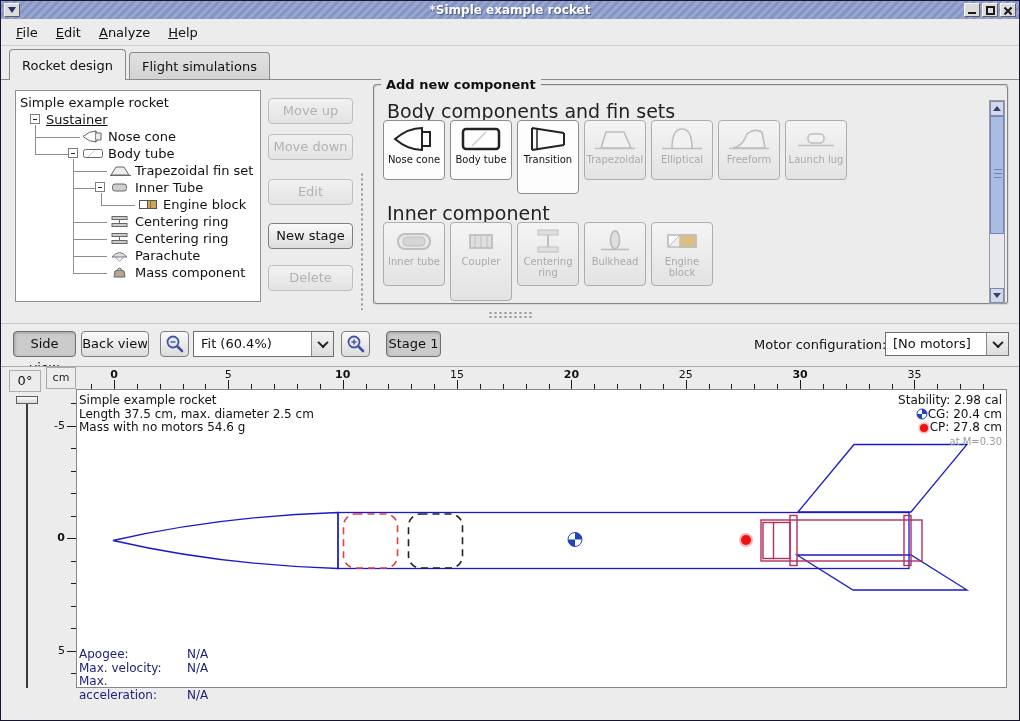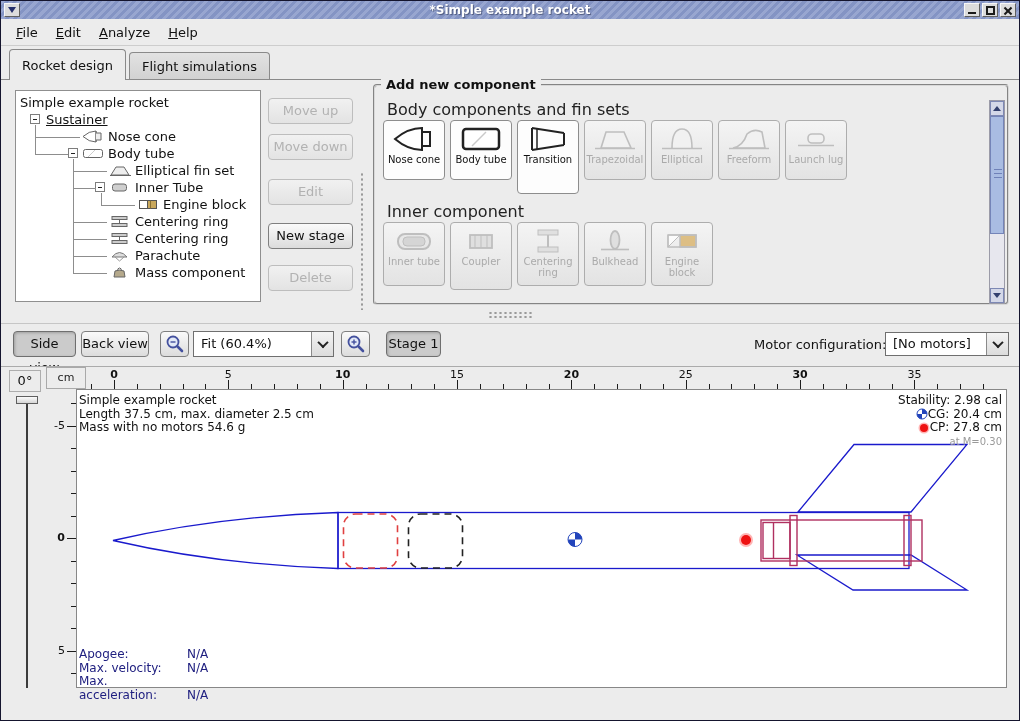--- a/index.html
+++ b/index.html
@@ -40,21 +40,21 @@
   .tree-toggle::after { content:""; position:absolute; left:2px; top:4px; width:4px; height:1px; background:#222; }
   .tree-icn { position:absolute; top:2px; }
   .conn { position:absolute; background:#8d8d8d; }
 
   .act-btn { position:absolute; left:267px; width:85px; height:26px; border-radius:4px; font-size:13px; text-align:center; line-height:24px; }
   .act-btn.on  { background:linear-gradient(#fafafa,#dcdcdc); border:1px solid #7f7f7f; color:#111; }
   .act-btn.off { background:linear-gradient(#f1f1f1,#e3e3e3); border:1px solid #bdbdbd; color:#b2b2b2; }
 
   .add-group { position:absolute; left:372px; top:4px; width:636px; height:221px; border:2px groove #d8d8d8; border-radius:4px; }
   .add-title { position:absolute; top:-9px; left:6px; background:#ececec; padding:0 5px; font-size:13px; font-weight:bold; color:#111; white-space:nowrap; }
-  .sec-label { position:absolute; left:12px; font-size:16px; color:#222; }
+  .sec-label { position:absolute; left:12px; font-size:19px; color:#222; }
   .comp-btn { position:absolute; border:1px solid #adadad; border-radius:4px; width:62px; text-align:center; }
   .comp-btn.on  { background:#fdfdfd; color:#111; border-color:#8d8d8d; }
   .comp-btn.off { background:linear-gradient(#f4f4f4,#e3e3e3); color:#aaa; }
   .comp-btn .ci { display:block; margin:4px auto 0; height:28px; color:#222; }
   .comp-btn.off .ci { color:#b3b3b3; opacity:.8; }
   .comp-btn .cl { font-size:10px; line-height:11px; padding:1px 1px 2px; }
 
   
   .sbar { position:absolute; left:614px; top:14px; width:16px; height:204px; background:#e7e7ee; border:1px solid #9b9ba8; }
   .sb-btn { position:absolute; left:0; width:14px; height:15px; background:#d4d8e8; border:1px solid #7d88b4; display:flex; align-items:center; justify-content:center; }
@@ -80,21 +80,21 @@
   .combo-text { flex:1; line-height:24px; padding-left:7px; color:#111; white-space:nowrap; overflow:hidden; }
   .combo-arrow { width:22px; border-left:1px solid #8a8a8a; background:linear-gradient(#f3f3f3,#dcdcdc); display:flex; align-items:center; justify-content:center; }
   .chev { width:8px; height:8px; border-left:2px solid #222; border-bottom:2px solid #222; transform:rotate(-45deg) translate(1px,-1px); }
   .motor-label { position:absolute; top:13px; left:753px; font-size:13px; color:#111; }
 
   
   .diagram { position:absolute; top:365px; left:0; width:1020px; height:327px; background:#ececec; border-top:1px solid #ababab; }
   .rot-box { position:absolute; left:8px; top:3px; width:32px; height:22px; border:1px solid #adadad; font-size:13px; text-align:center; line-height:20px; color:#111; }
   .slider-track { position:absolute; left:25px; top:33px; width:2px; height:288px; background:#3c3c3c; }
   .slider-handle { position:absolute; left:15px; top:29px; width:22px; height:8px; background:linear-gradient(#fbfbfb,#d6d6d6); border:1px solid #5f5f5f; }
-  .corner-cm { position:absolute; left:45px; top:0; width:40px; height:22px; border:1px solid #a9a9a9; background:#ececec; font-size:11px; color:#222; text-align:center; line-height:20px; }
+  .corner-cm { position:absolute; left:45px; top:0; width:30px; height:22px; border:1px solid #a9a9a9; background:#ececec; font-size:11px; color:#222; text-align:center; line-height:20px; }
   .ruler-top { position:absolute; left:75px; top:0; width:931px; height:22px; overflow:hidden; }
   .ruler-left { position:absolute; left:45px; top:22px; width:30px; height:299px; overflow:hidden; }
   .rt-tick { position:absolute; bottom:0; width:1px; background:#1c1c1c; }
   .rt-lab { position:absolute; top:1px; width:26px; margin-left:-13px; text-align:center; font-size:11px; color:#111; }
   .rl-tick { position:absolute; right:0; height:1px; background:#1c1c1c; }
   .rl-lab { position:absolute; right:11px; margin-top:-7px; font-size:11px; color:#111; }
   .b { font-weight:bold; }
   .canvas { position:absolute; left:75px; top:22px; width:931px; height:299px; background:#fff; border:1px solid #878787; }
 
   .info-block { position:absolute; left:78px; top:27px; font-size:12px; line-height:13.5px; color:#111; }
@@ -168,21 +168,21 @@
               <rect x="1.5" y="2.5" width="19" height="8" rx="2" fill="#fff" stroke="#666"></rect>
               <line x1="6" y1="10" x2="13" y2="3" stroke="#ccc"></line>
             </svg></span>
           <span class="tree-label" style="left: 92px;">Body tube</span>
         </div>
         <div class="tree-row" style="top: 71px;">
           <span class="tree-icn" style="left: 93px;"><svg width="24" height="13">
               <path d="M2,11 L7,3 L15,3 L20,11 Z" fill="#eee" stroke="#666"></path>
               <line x1="1" y1="11.5" x2="22" y2="11.5" stroke="#666"></line>
             </svg></span>
-          <span class="tree-label" style="left: 119px;">Elliptical fin set</span>
+          <span class="tree-label" style="left: 119px;">Trapezoidal fin set</span>
         </div>
         <div class="tree-row" style="top: 88px;">
           <div class="tree-toggle" style="left: 79px; top: 3px;"></div>
           <span class="tree-icn" style="left: 93px;"><svg width="24" height="13">
               <rect x="3.5" y="3" width="14" height="7" rx="2.5" fill="#cfcfcf" stroke="#666"></rect>
             </svg></span>
           <span class="tree-label" style="left: 119px;">Inner Tube</span>
         </div>
         <div class="tree-row" style="top: 105px;">
           <span class="tree-icn" style="left: 121px;"><svg width="24" height="13">
@@ -307,21 +307,21 @@
           <div class="cl">Launch lug</div>
         </div>
         <div class="sec-label" style="top: 116px;">Inner component</div>
         <div class="comp-btn off" style="left: 8px; top: 136px; height: 64px;">
           <span class="ci"><svg width="44" height="28">
               <rect x="6" y="7" width="32" height="15" rx="7" fill="#e6e6e6" stroke="currentColor" stroke-width="2"></rect>
               <rect x="11" y="10" width="22" height="9" rx="4" fill="#cfcfcf" stroke="currentColor" stroke-width="1"></rect>
             </svg></span>
           <div class="cl">Inner tube</div>
         </div>
-        <div class="comp-btn off" style="left: 75px; top: 136px; height: 68px;">
+        <div class="comp-btn off" style="left: 75px; top: 136px; height: 79px;">
           <span class="ci"><svg width="44" height="28">
               <rect x="11" y="8" width="22" height="13" fill="#dcdcdc" stroke="currentColor" stroke-width="1.8"></rect>
               <line x1="16" y1="8" x2="16" y2="21" stroke="currentColor"></line>
               <line x1="22" y1="8" x2="22" y2="21" stroke="currentColor"></line>
               <line x1="28" y1="8" x2="28" y2="21" stroke="currentColor"></line>
             </svg></span>
           <div class="cl">Coupler</div>
         </div>
         <div class="comp-btn off" style="left: 142px; top: 136px; height: 64px;">
           <span class="ci"><svg width="44" height="28">

